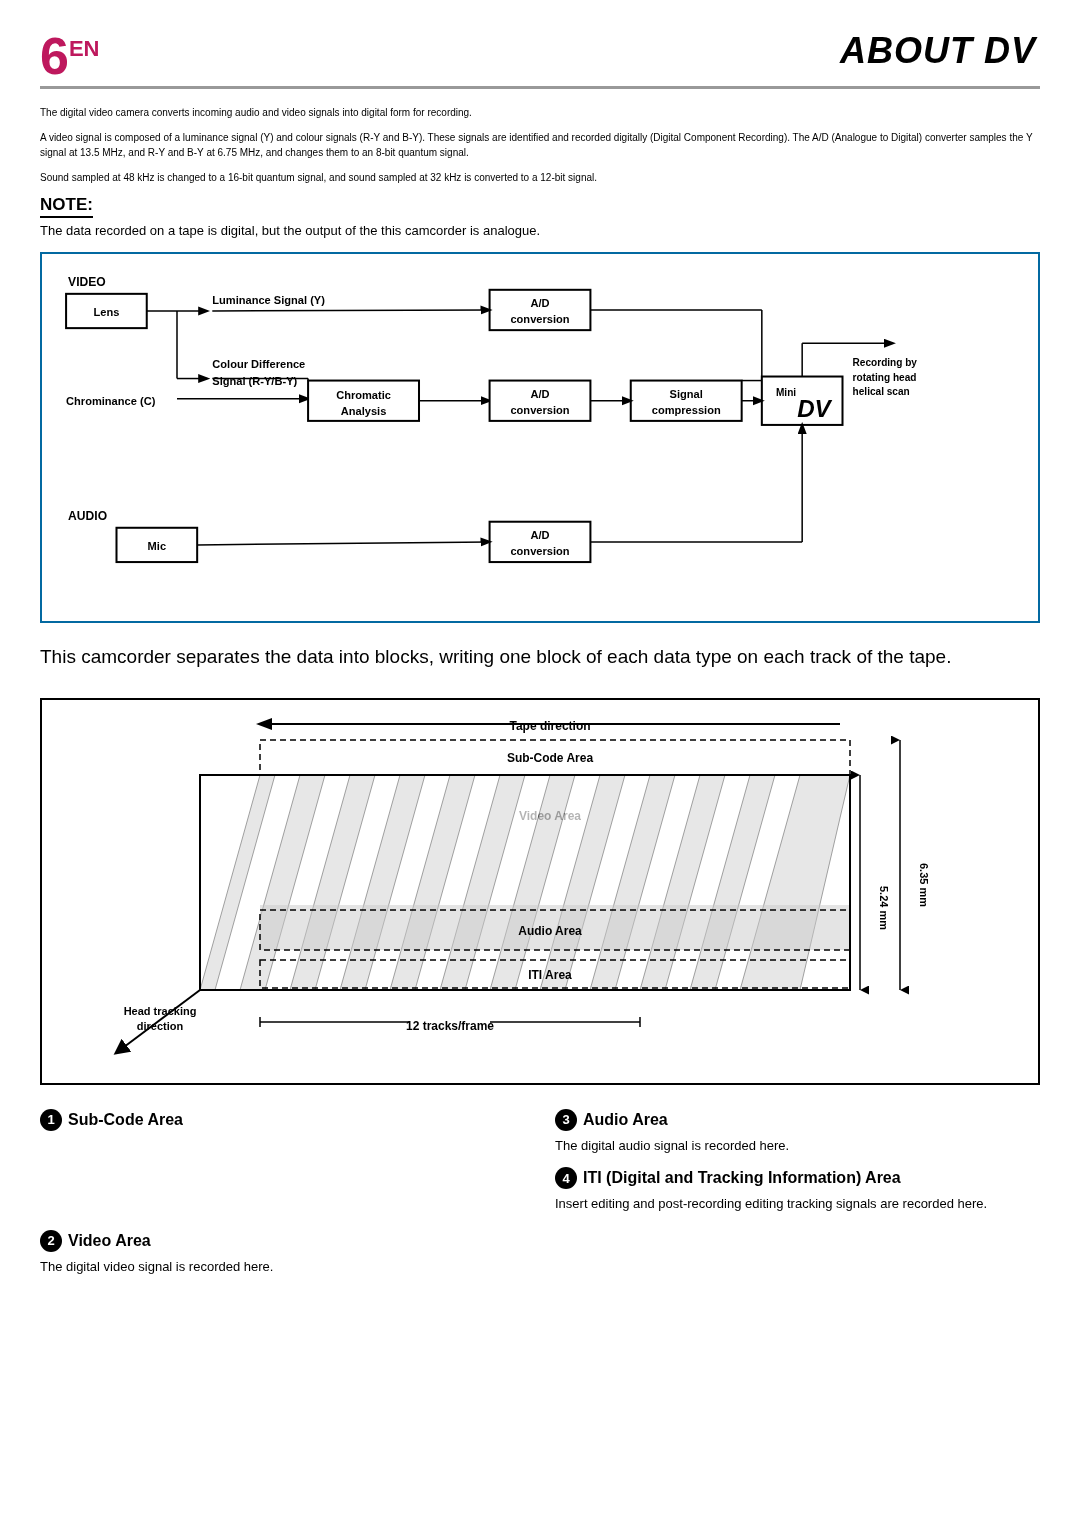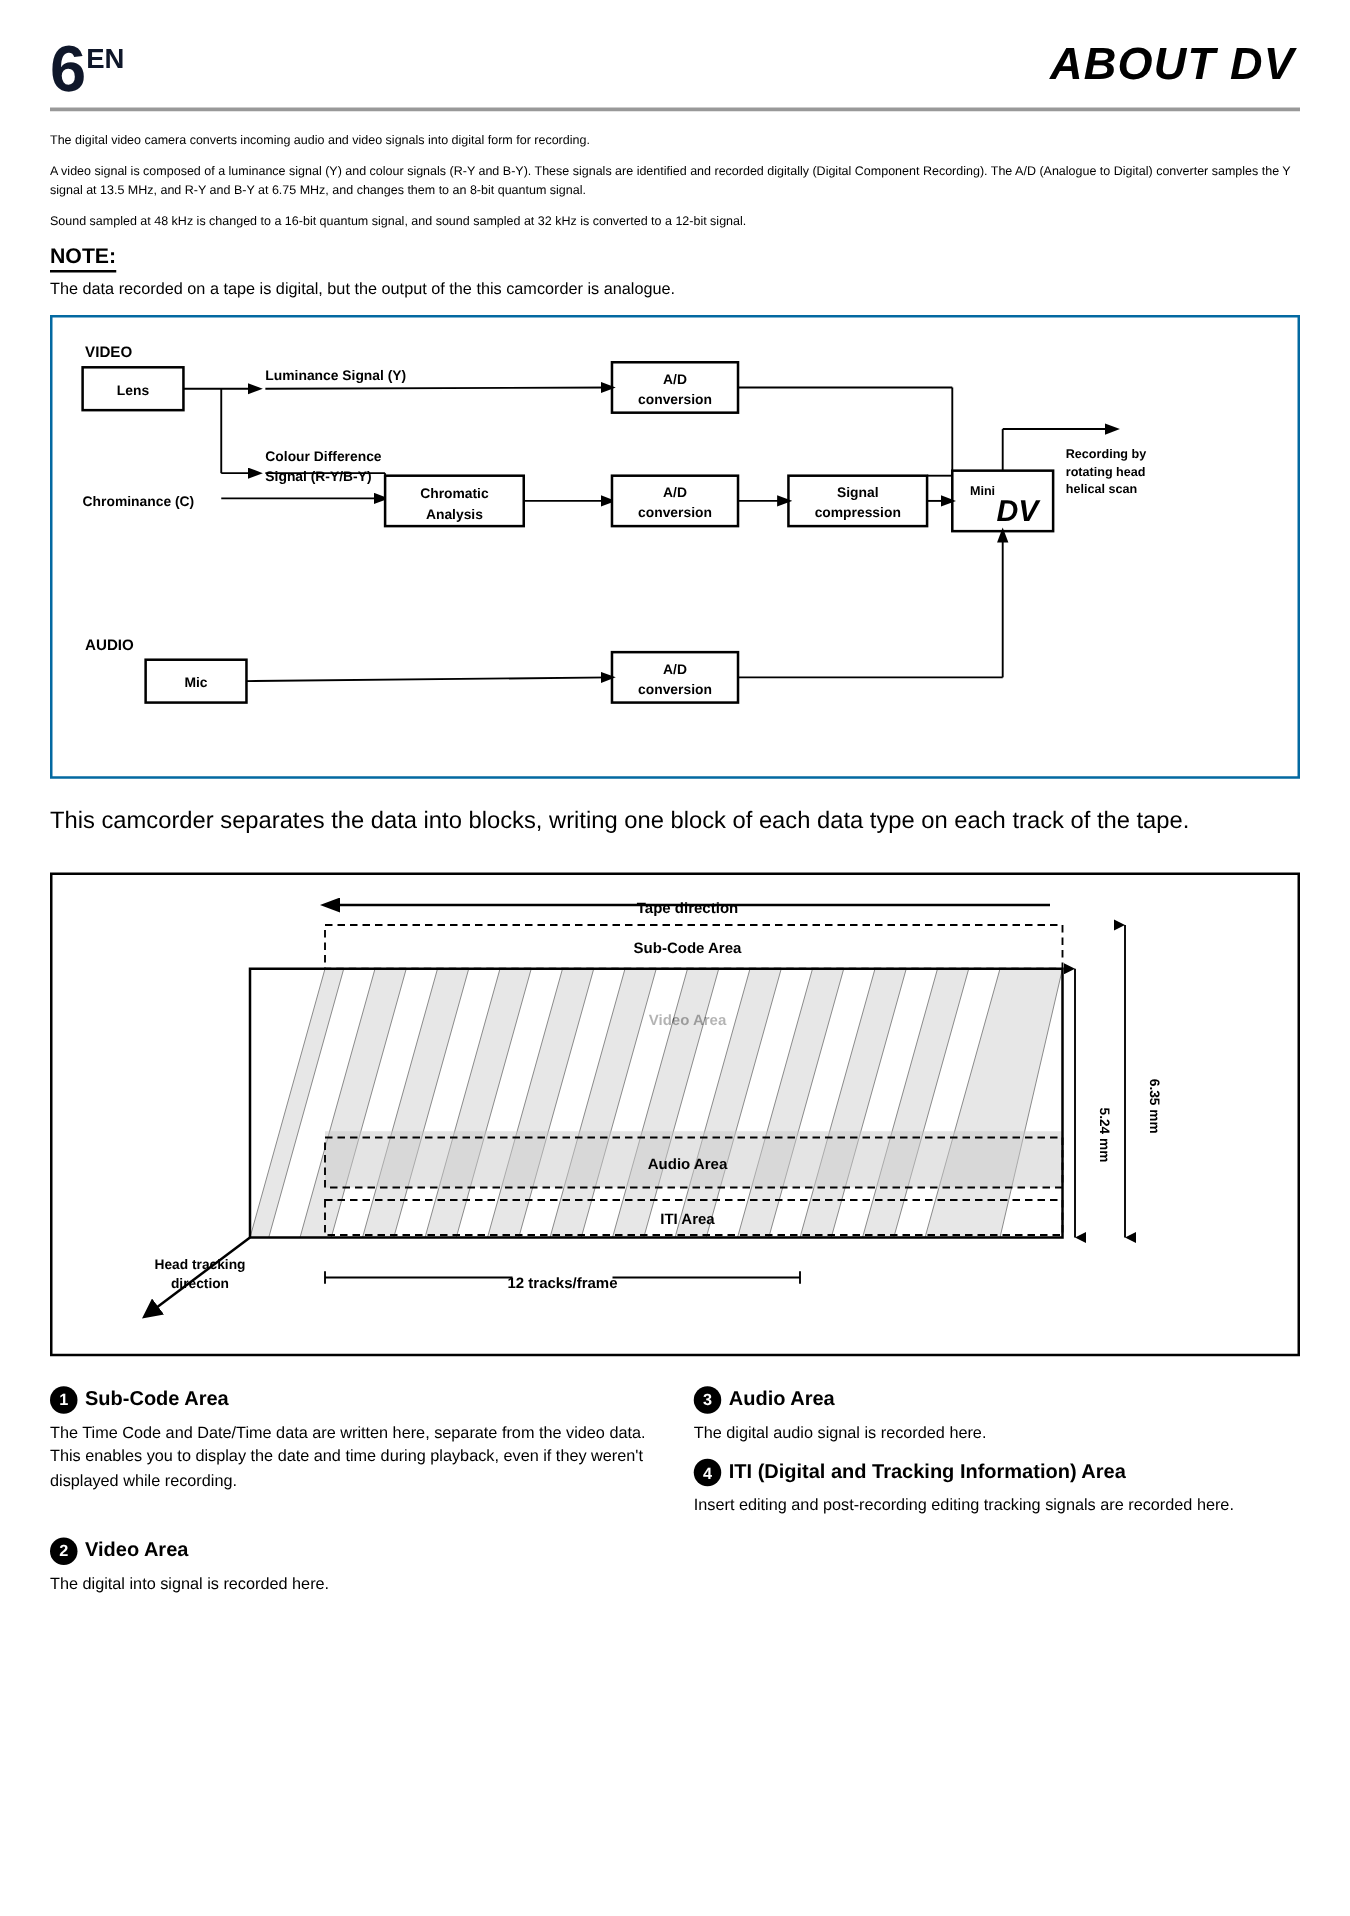--- a/index.html
+++ b/index.html
@@ -17,21 +17,21 @@
     .page-header {
       display: flex;
       align-items: flex-start;
       margin-bottom: 16px;
       border-bottom: 3px solid #999;
       padding-bottom: 4px;
     }
     .page-number {
       font-size: 52px;
       font-weight: bold;
-      color: #0f172a;
+      color: #be185d;
       line-height: 1;
     }
     .page-number sup {
       font-size: 22px;
       vertical-align: super;
     }
     .header-right {
       margin-left: auto;
     }
     .about-dv-title {
@@ -333,21 +333,20 @@
     </defs>
   </svg>
 </div>
 
 <div class="bottom-sections">
   <div class="bottom-item">
     <h3>
       <span class="circle-num">1</span>
       <span>Sub-Code Area</span>
     </h3>
-    <p>The Time Code and Date/Time data are written here, separate from the video data. This enables you to display the date and time during playback, even if they weren't displayed while recording.</p>
   </div>
 
   <div class="bottom-item">
     <h3>
       <span class="circle-num">3</span>
       <span>Audio Area</span>
     </h3>
     <p>The digital audio signal is recorded here.</p>
 
     <h3 style="margin-top:12px;">
@@ -355,15 +354,15 @@
       <span>ITI (Digital and Tracking Information) Area</span>
     </h3>
     <p>Insert editing and post-recording editing tracking signals are recorded here.</p>
   </div>
 
   <div class="bottom-item">
     <h3>
       <span class="circle-num">2</span>
       <span>Video Area</span>
     </h3>
-    <p>The digital into signal is recorded here.</p>
+    <p>The digital video signal is recorded here.</p>
   </div>
 </div>
 
 </body></html>

